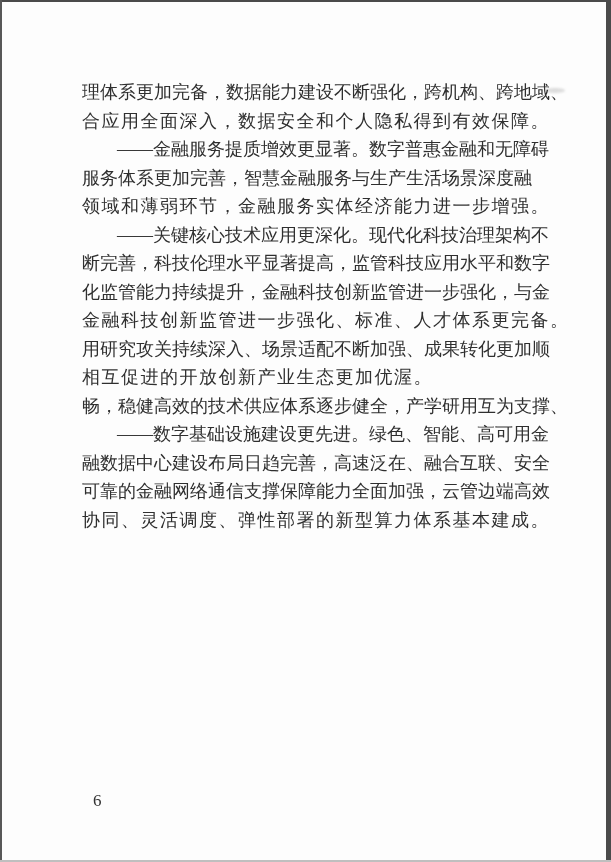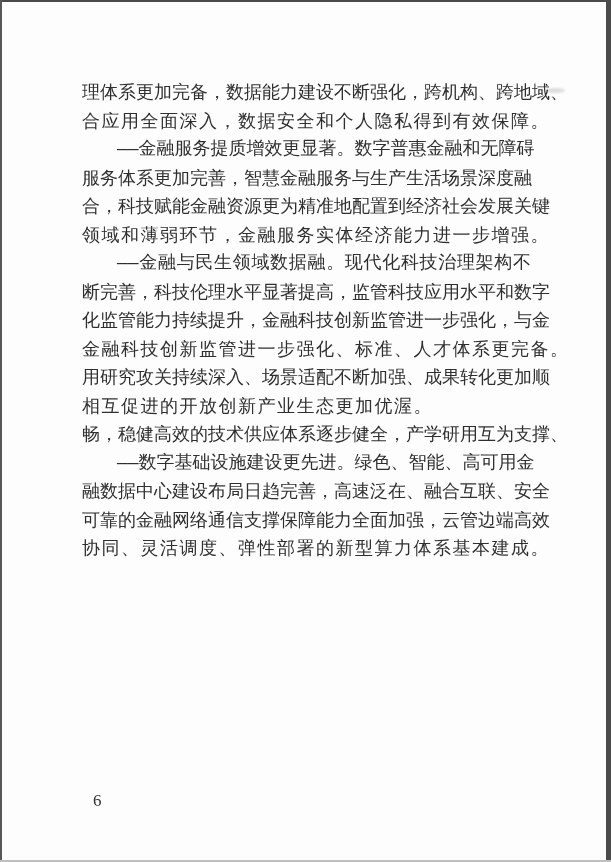--- a/index.html
+++ b/index.html
@@ -41,21 +41,20 @@
     white-space: nowrap;
     overflow: visible;
   }
   .line.last {
     text-align: left;
     text-align-last: left;
     letter-spacing: 1.5px;
   }
   .line.indent {
     padding-left: 35px;
-    font-family: Liberation Mono, monospace;
   }
   .page-number {
     position: absolute;
     left: 93px;
     top: 791px;
     font-size: 17px;
     line-height: 20px;
     color: #333333;
   }
 </style>
@@ -73,26 +72,25 @@
   <div class="text-block">
 
     <div>
       <div class="line">理体系更加完备，数据能力建设不断强化，跨机构、跨地域、</div>
       <div class="line last">合应用全面深入，数据安全和个人隐私得到有效保障。</div>
     </div>
 
     <div>
       <div class="line indent">——金融服务提质增效更显著。数字普惠金融和无障碍</div>
       <div class="line">服务体系更加完善，智慧金融服务与生产生活场景深度融</div>
-      <div class="line">合，科技赋能金融资源更为精准地配置到经济社会发展关键</div>
       <div class="line last">领域和薄弱环节，金融服务实体经济能力进一步增强。</div>
     </div>
 
     <div>
-      <div class="line indent">——金融与民生领域数据融。现代化科技治理架构不</div>
+      <div class="line indent">——关键核心技术应用更深化。现代化科技治理架构不</div>
       <div class="line">断完善，科技伦理水平显著提高，监管科技应用水平和数字</div>
       <div class="line">化监管能力持续提升，金融科技创新监管进一步强化，与金</div>
       <div class="line last">金融科技创新监管进一步强化、标准、人才体系更完备。</div>
     </div>
 
     <div>
       <div class="line">用研究攻关持续深入、场景适配不断加强、成果转化更加顺</div>
       <div class="line last">相互促进的开放创新产业生态更加优渥。</div>
       <div class="line">畅，稳健高效的技术供应体系逐步健全，产学研用互为支撑、</div>
     </div>

